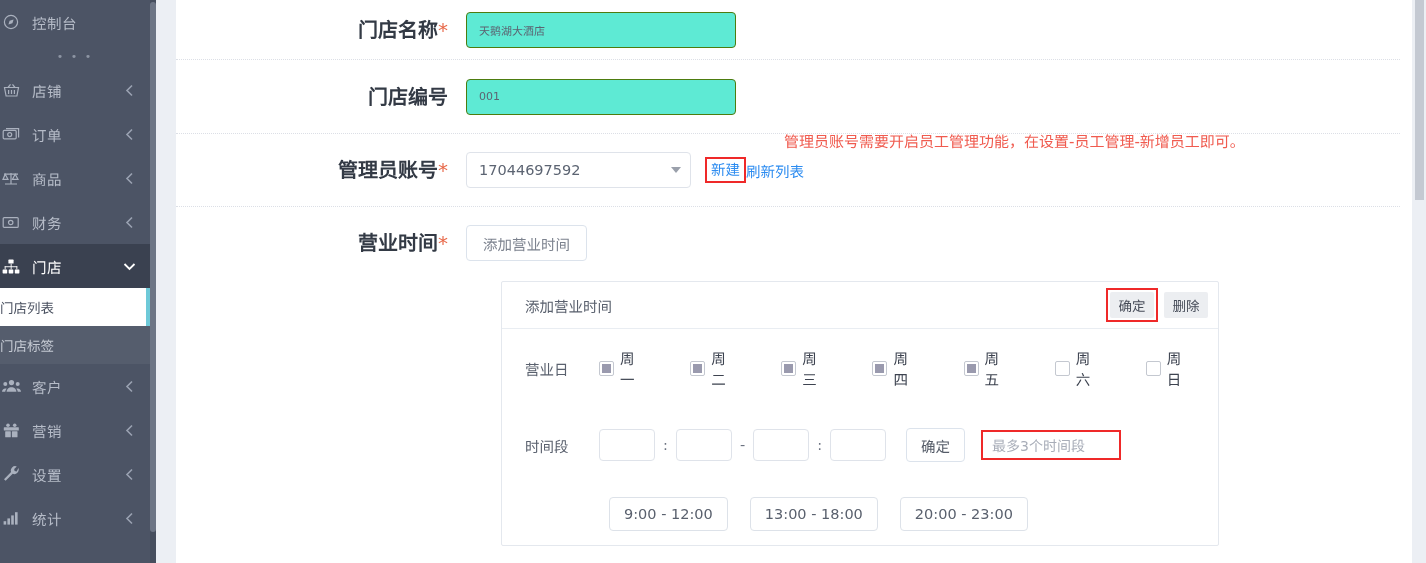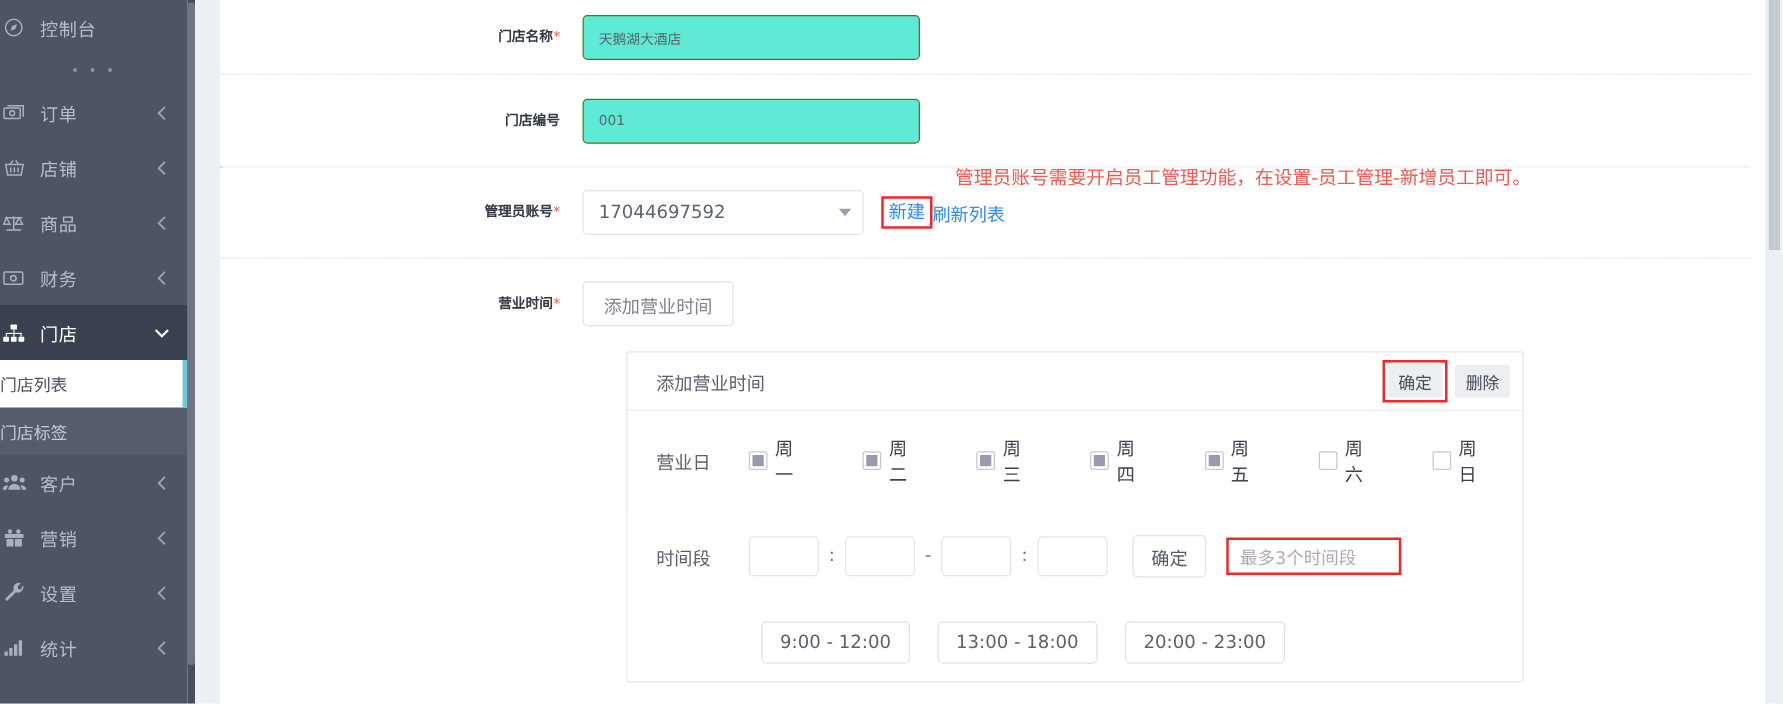--- a/index.html
+++ b/index.html
@@ -113,21 +113,21 @@
   }
   .sep {
     height: 0; border: 0;
     border-top: 1px dotted #dcdfe6;
     margin: 0;
   }
   .f-label {
     width: 290px;
     text-align: right;
     padding-right: 18px;
-    font-size: 11px;
+    font-size: 20px;
     color: #333a45;
     font-weight: bold;
     line-height: 36px;
     flex: none;
   }
   .f-label .req { color: #e8694a; font-weight: normal; }
   .f-ctrl { flex: 1; display: flex; align-items: center; }
 
   .txt-input {
     width: 270px; height: 36px;
@@ -183,20 +183,21 @@
     padding: 0 16px;
     cursor: pointer;
     font-family: inherit;
   }
 
   .note {
     position: absolute;
     font-size: 15px;
     color: #f05b4f;
     white-space: nowrap;
+    margin-left: 20px;
   }
 
   
   .tcard {
     position: absolute;
     left: 325px; top: 281px;
     width: 718px;
     border: 1px solid #e4e8ee;
     border-radius: 2px;
     background: #fff;
@@ -336,43 +337,43 @@
             <path d="M10.6 5.4 6.6 6.8 5.4 10.6 9.4 9.2z" fill="currentColor" stroke="none"></path>
         </svg>
       </span>
       <span class="nav-label">控制台</span>
     </div>
 
     <div class="nav-dots">• • •</div>
 
     <div class="nav-item">
       <span class="nav-ico">
+        <svg width="17" height="15" viewBox="0 0 17 15" fill="none" stroke="currentColor" stroke-width="1.2">
+          <path d="M1.5 4.5h14l-1.6 8.5H3.1z"></path>
+            <path d="M5 4.5 7.5 1.4M12 4.5 9.5 1.4"></path>
+          <path d="M5.6 7v4M8.5 7v4M11.4 7v4"></path>
+        </svg>
+      </span>
+      <span class="nav-label">店铺</span>
+      <span class="nav-arrow">
+        <svg width="9" height="13" viewBox="0 0 9 13" fill="none" stroke="currentColor" stroke-width="1.6">
+            <path d="M7 1.5 2 6.5 7 11.5"></path>
+          </svg>
+      </span>
+    </div>
+
+    <div class="nav-item">
+      <span class="nav-ico">
         <svg width="18" height="14" viewBox="0 0 18 14" fill="none" stroke="currentColor" stroke-width="1.2">
           <rect x="1.2" y="3.4" width="13" height="8.4" rx="1"></rect>
             <circle cx="7.7" cy="7.6" r="2"></circle>
           <path d="M4 1.6h12.6v8.8"></path>
         </svg>
       </span>
       <span class="nav-label">订单</span>
-      <span class="nav-arrow">
-        <svg width="9" height="13" viewBox="0 0 9 13" fill="none" stroke="currentColor" stroke-width="1.6">
-            <path d="M7 1.5 2 6.5 7 11.5"></path>
-          </svg>
-      </span>
-    </div>
-
-    <div class="nav-item">
-      <span class="nav-ico">
-        <svg width="17" height="15" viewBox="0 0 17 15" fill="none" stroke="currentColor" stroke-width="1.2">
-          <path d="M1.5 4.5h14l-1.6 8.5H3.1z"></path>
-            <path d="M5 4.5 7.5 1.4M12 4.5 9.5 1.4"></path>
-          <path d="M5.6 7v4M8.5 7v4M11.4 7v4"></path>
-        </svg>
-      </span>
-      <span class="nav-label">店铺</span>
       <span class="nav-arrow">
         <svg width="9" height="13" viewBox="0 0 9 13" fill="none" stroke="currentColor" stroke-width="1.6">
             <path d="M7 1.5 2 6.5 7 11.5"></path>
           </svg>
       </span>
     </div>
 
     <div class="nav-item">
       <span class="nav-ico">
         <svg width="18" height="15" viewBox="0 0 18 15" fill="none" stroke="currentColor" stroke-width="1.2">

